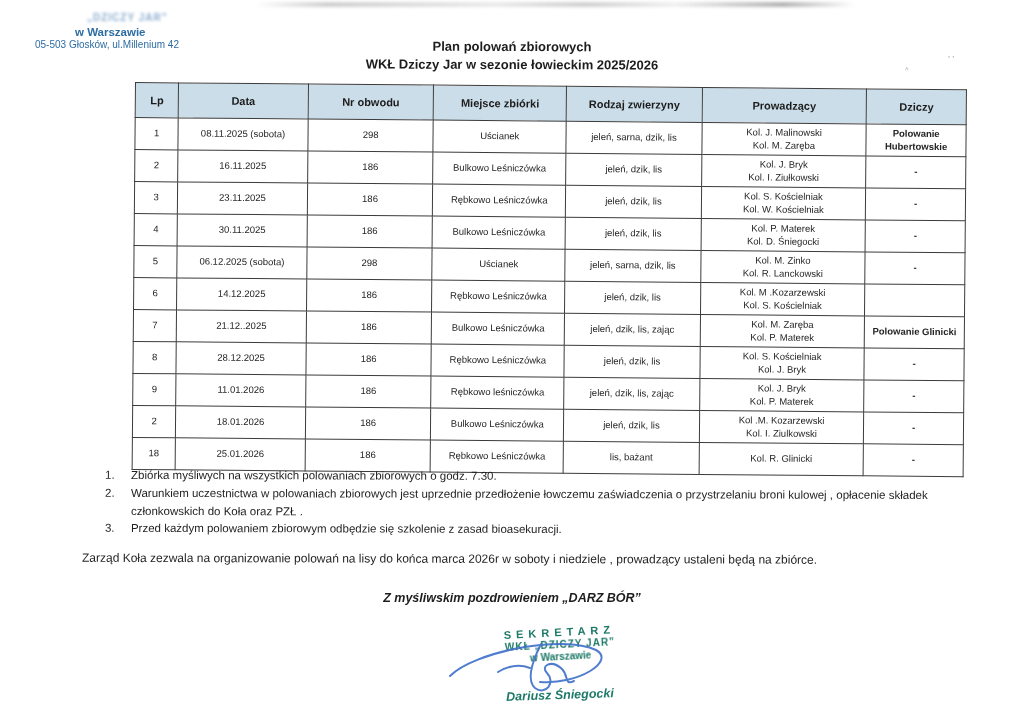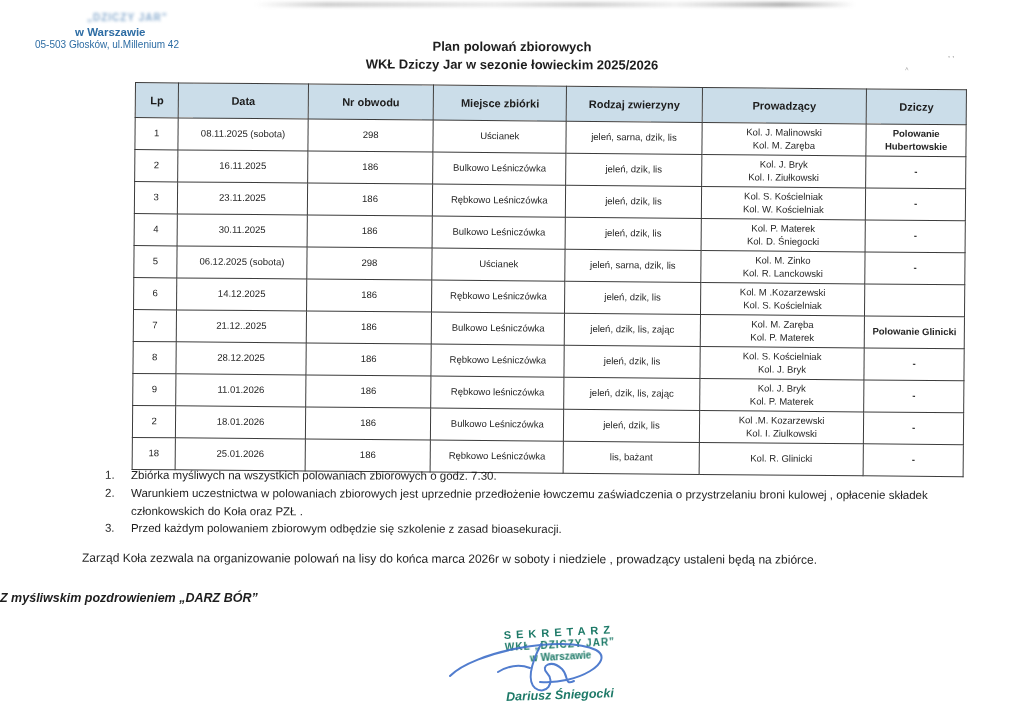--- a/index.html
+++ b/index.html
@@ -50,21 +50,21 @@
   col.c-uwagi{width:12.0%;}
 
   
   .notes{position:absolute;left:105px;top:468px;width:885px;transform:rotate(.15deg);}
   .note{display:flex;font-size:11.5px;line-height:1.55;color:#1f1f1f;}
   .note-num{width:26px;flex:0 0 26px;}
   .note-text{flex:1;}
 
   .paragraph{position:absolute;left:82px;top:552px;width:930px;font-size:12px;color:#1f1f1f;transform:rotate(.15deg);}
 
-  .closing{position:absolute;left:0;top:591px;width:1024px;font-size:12.5px;font-weight:bold;font-style:italic;color:#1d1d1d;}
+  .closing{position:absolute;left:0;top:591px;width:1024px;text-align:center;font-size:12.5px;font-weight:bold;font-style:italic;color:#1d1d1d;}
 
   
   .signature{position:absolute;left:430px;top:622px;width:260px;height:95px;}
   .stamp{position:absolute;left:30px;top:4px;width:200px;text-align:center;color:#1e7a68;transform:rotate(-3deg);}
   .stamp-l1{font-size:11px;letter-spacing:5px;font-weight:bold;}
   .stamp-l2{font-size:10px;font-weight:bold;letter-spacing:1px;margin-top:1px;filter:blur(.3px);}
   .stamp-l3{font-size:10px;font-weight:bold;margin-top:1px;filter:blur(.3px);}
   .sig-name{position:absolute;left:30px;top:66px;width:200px;text-align:center;color:#1e7a68;font-size:12.5px;font-weight:bold;font-style:italic;transform:rotate(-2deg);}
   .sig-svg{position:absolute;left:8px;top:8px;}
 </style>

